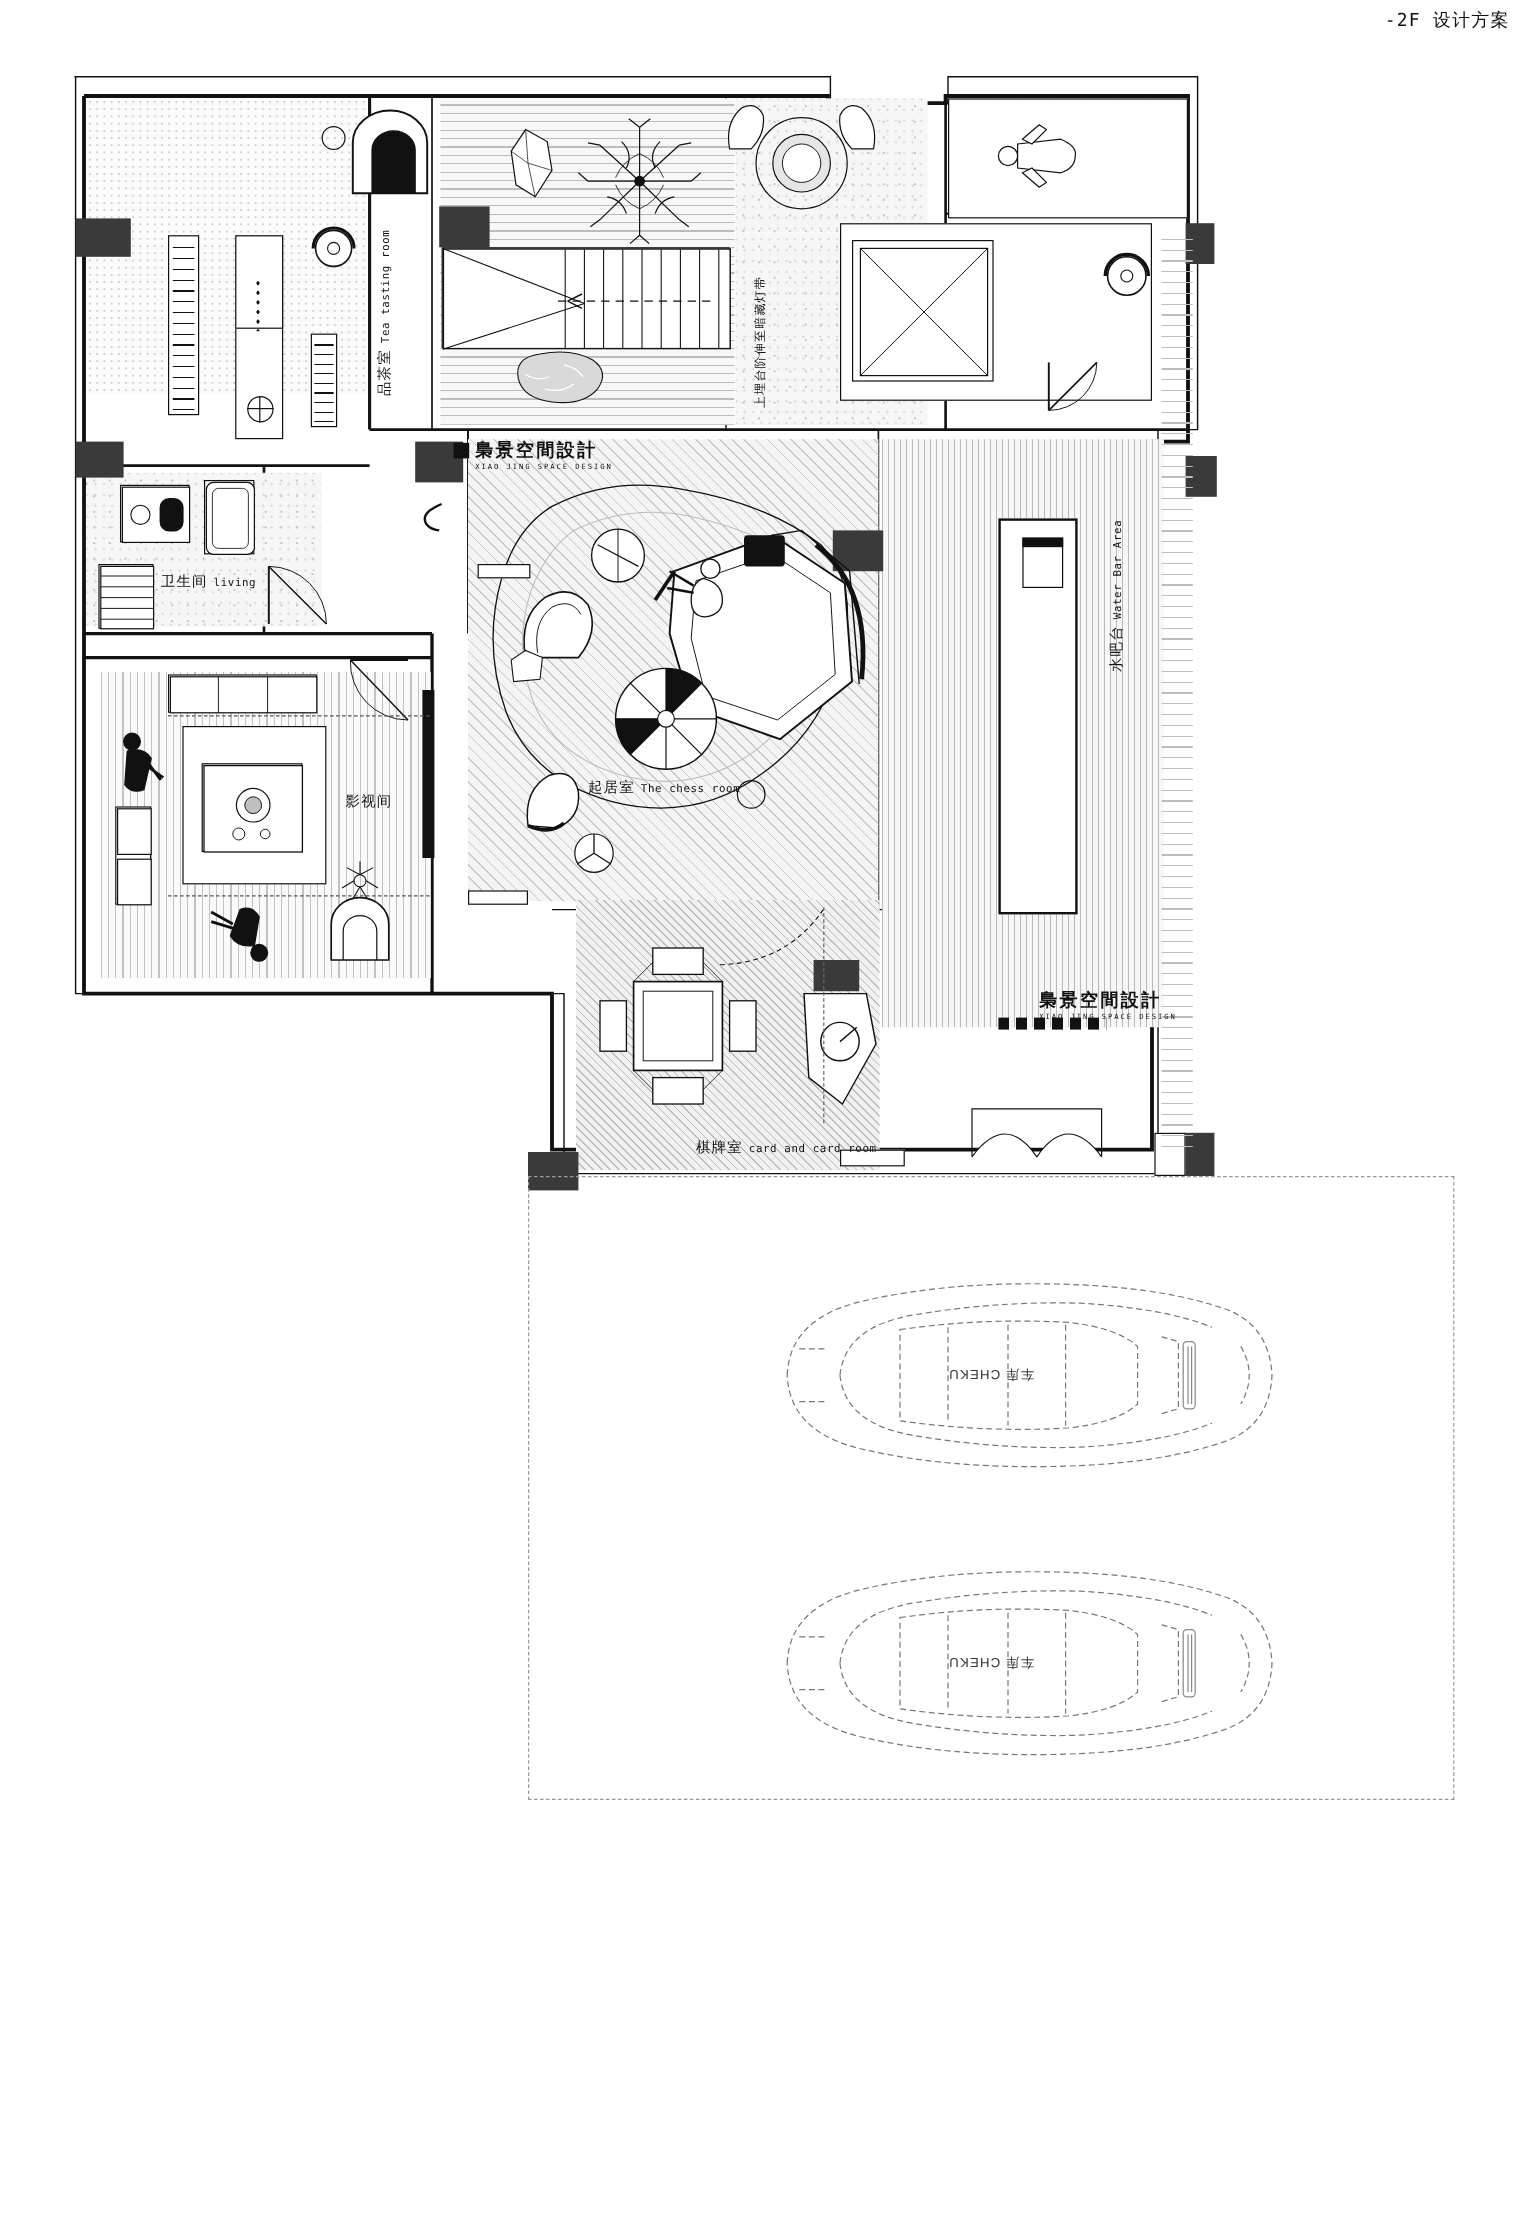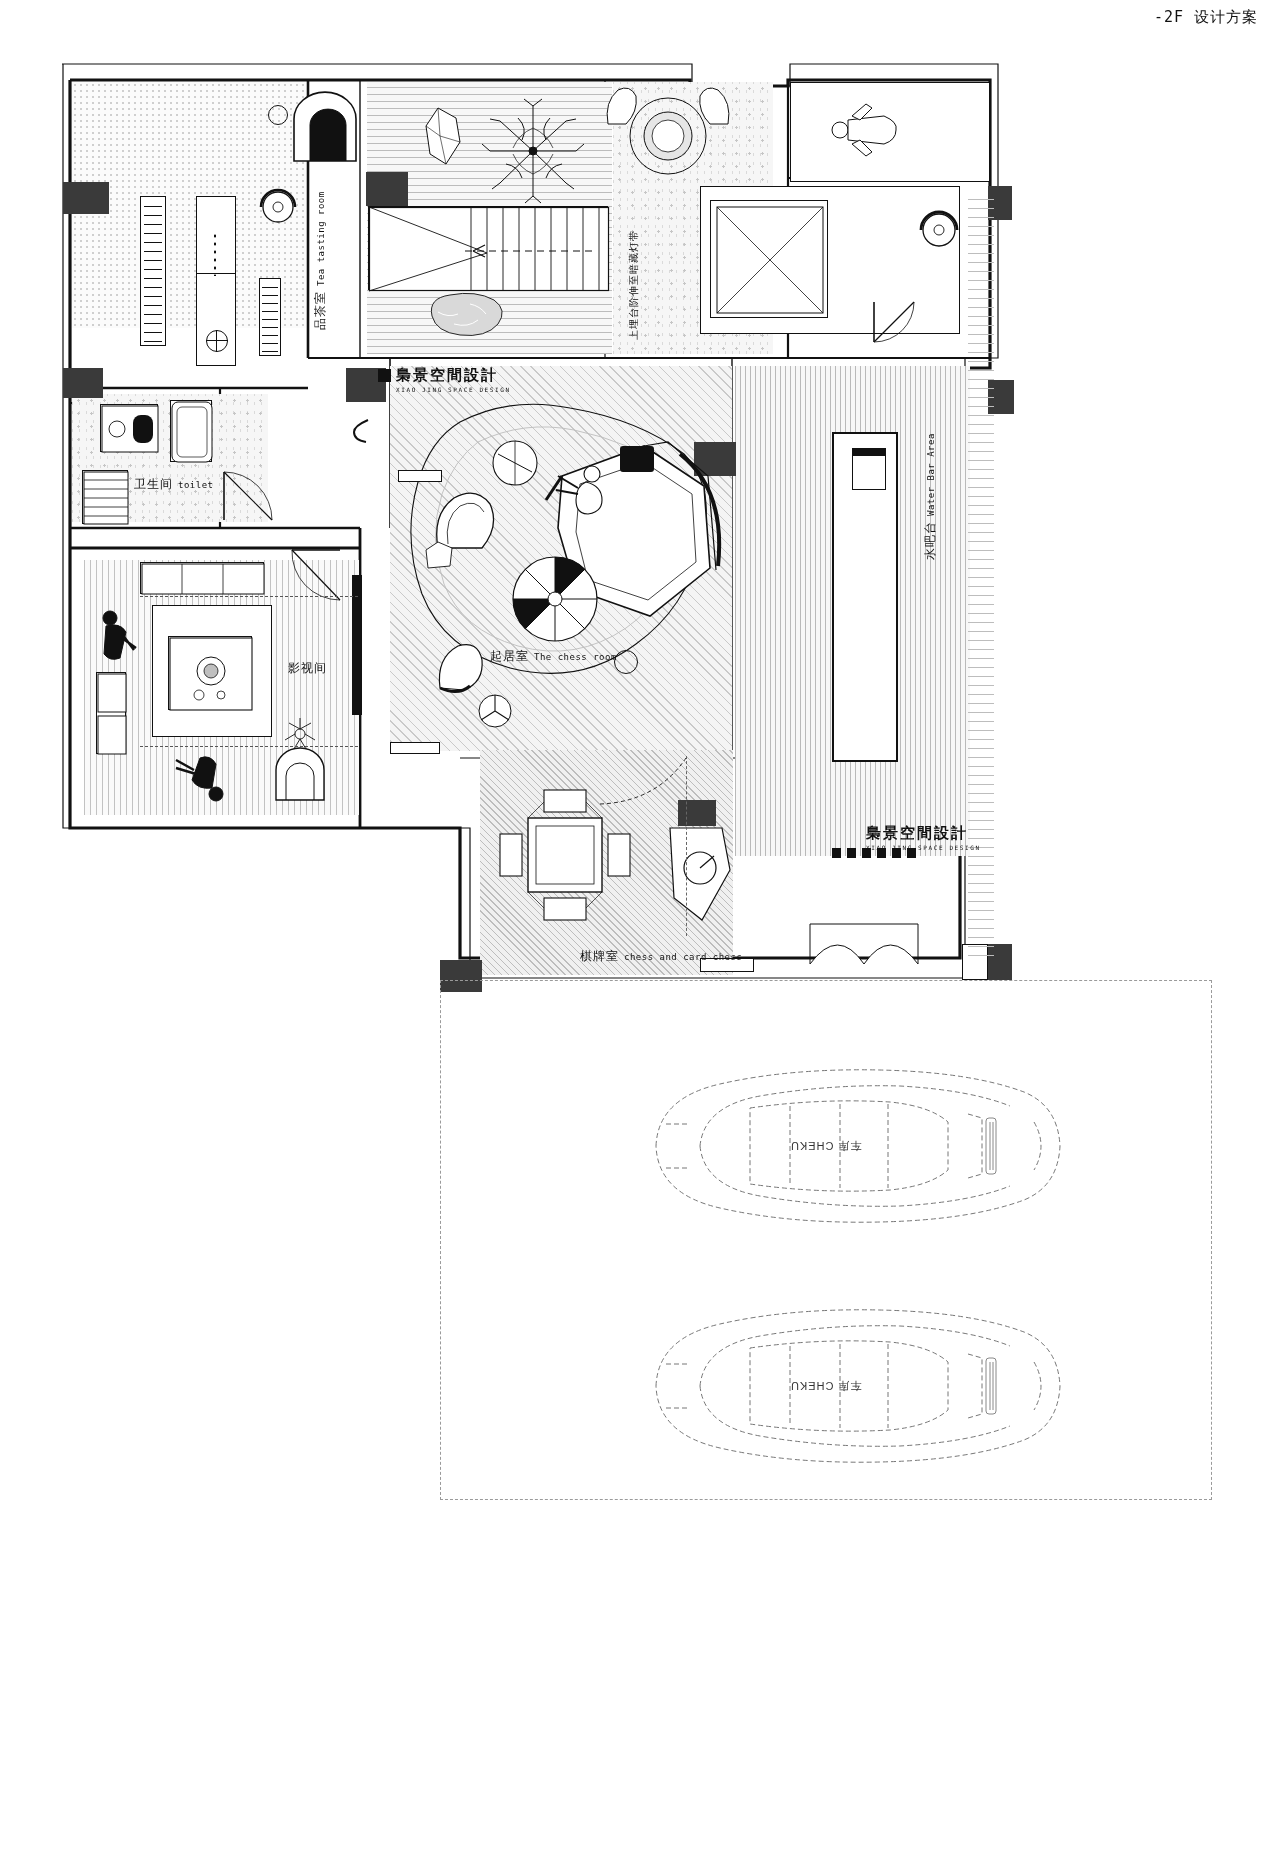--- a/index.html
+++ b/index.html
@@ -543,33 +543,33 @@
 
   <div class="lbl rot90" style="left:312px;top:330px;">
     <span class="cn">品茶室</span><span class="en">Tea  tasting  room</span>
   </div>
 
   <div class="lbl rot90" style="left:627px;top:340px;">
     <span class="cn" style="font-size:10px;">上埋台阶伸至暗藏灯带</span>
   </div>
 
   <div class="lbl" style="left:134px;top:476px;">
-    <span class="cn">卫生间</span><span class="en">toilet</span>
+    <span class="cn">卫生间</span><span class="en">living</span>
   </div>
 
   <div class="lbl" style="left:288px;top:660px;">
     <span class="cn">影视间</span>
   </div>
 
   <div class="lbl" style="left:490px;top:648px;">
     <span class="cn">起居室</span><span class="en">The chess room</span>
   </div>
 
   <div class="lbl" style="left:580px;top:948px;">
-    <span class="cn">棋牌室</span><span class="en">chess and card chess</span>
+    <span class="cn">棋牌室</span><span class="en">card and card room</span>
   </div>
 
   <div class="lbl rot90" style="left:922px;top:560px;">
     <span class="cn">水吧台</span><span class="en">Water Bar Area</span>
   </div>
 
   <div class="logo" style="left:378px;top:366px;">
     <span class="mark"></span><span class="cn">梟景空間設計</span>
     <span class="en">XIAO JING SPACE DESIGN</span>
   </div>

